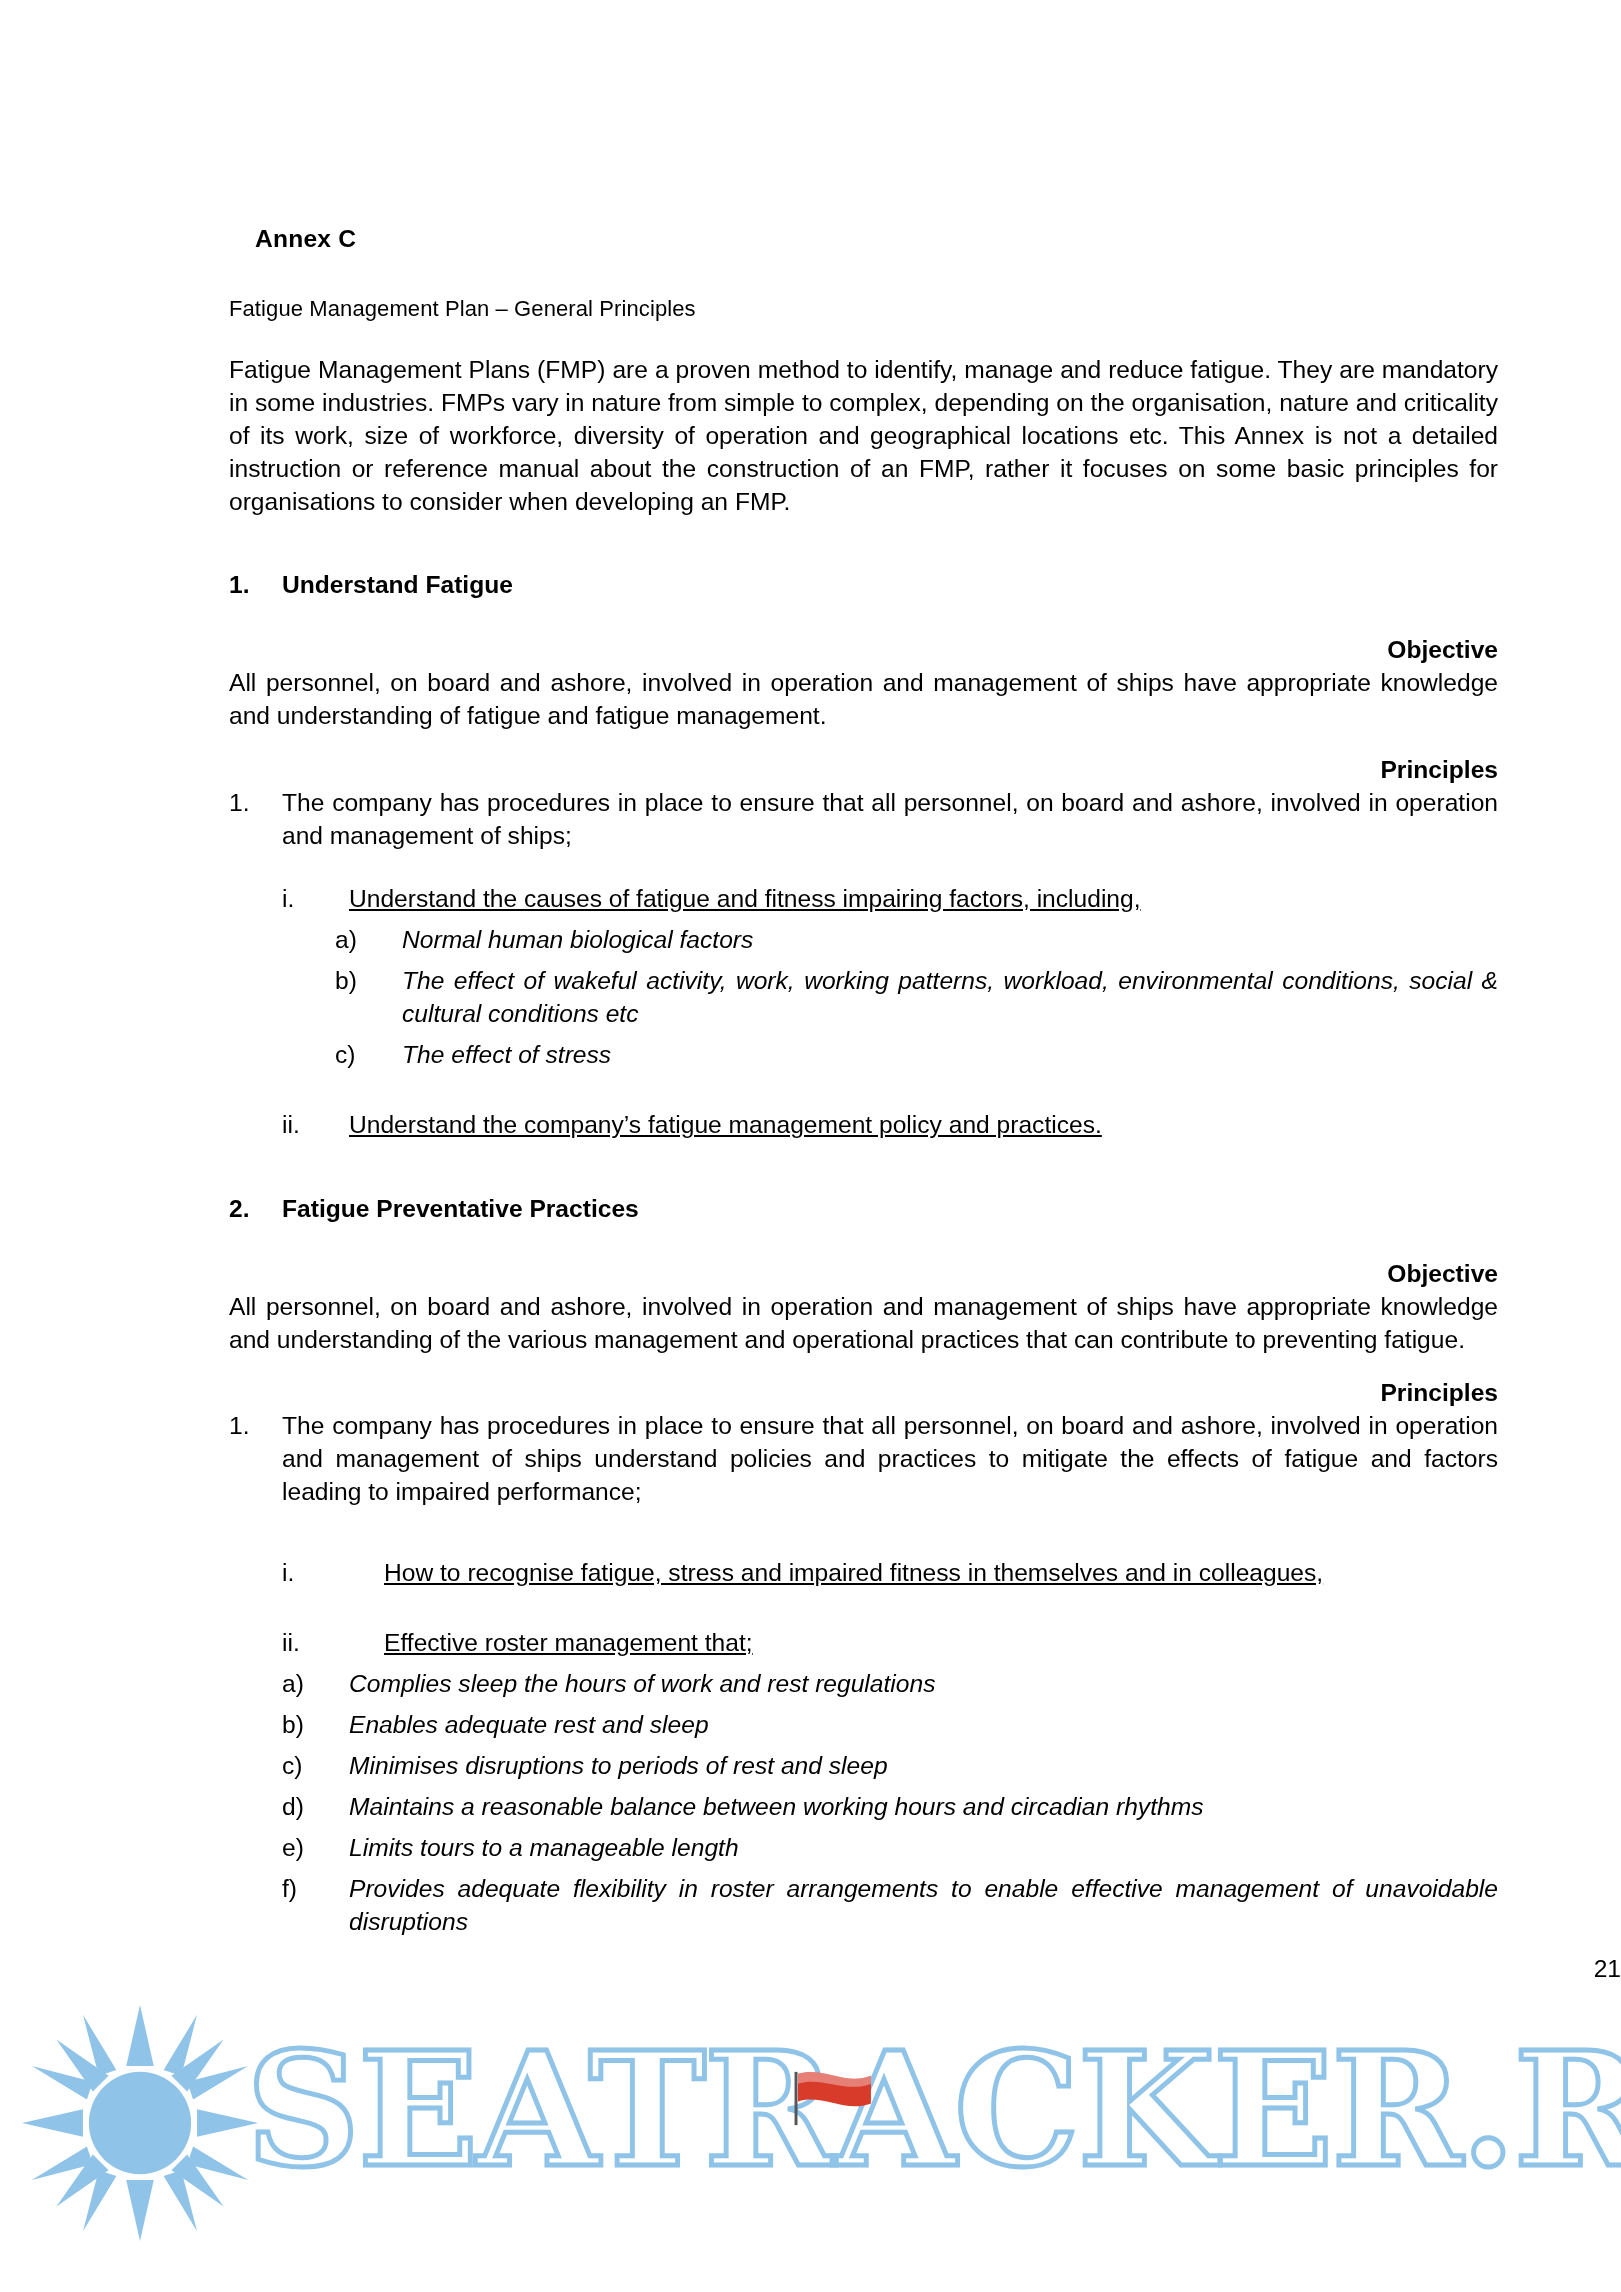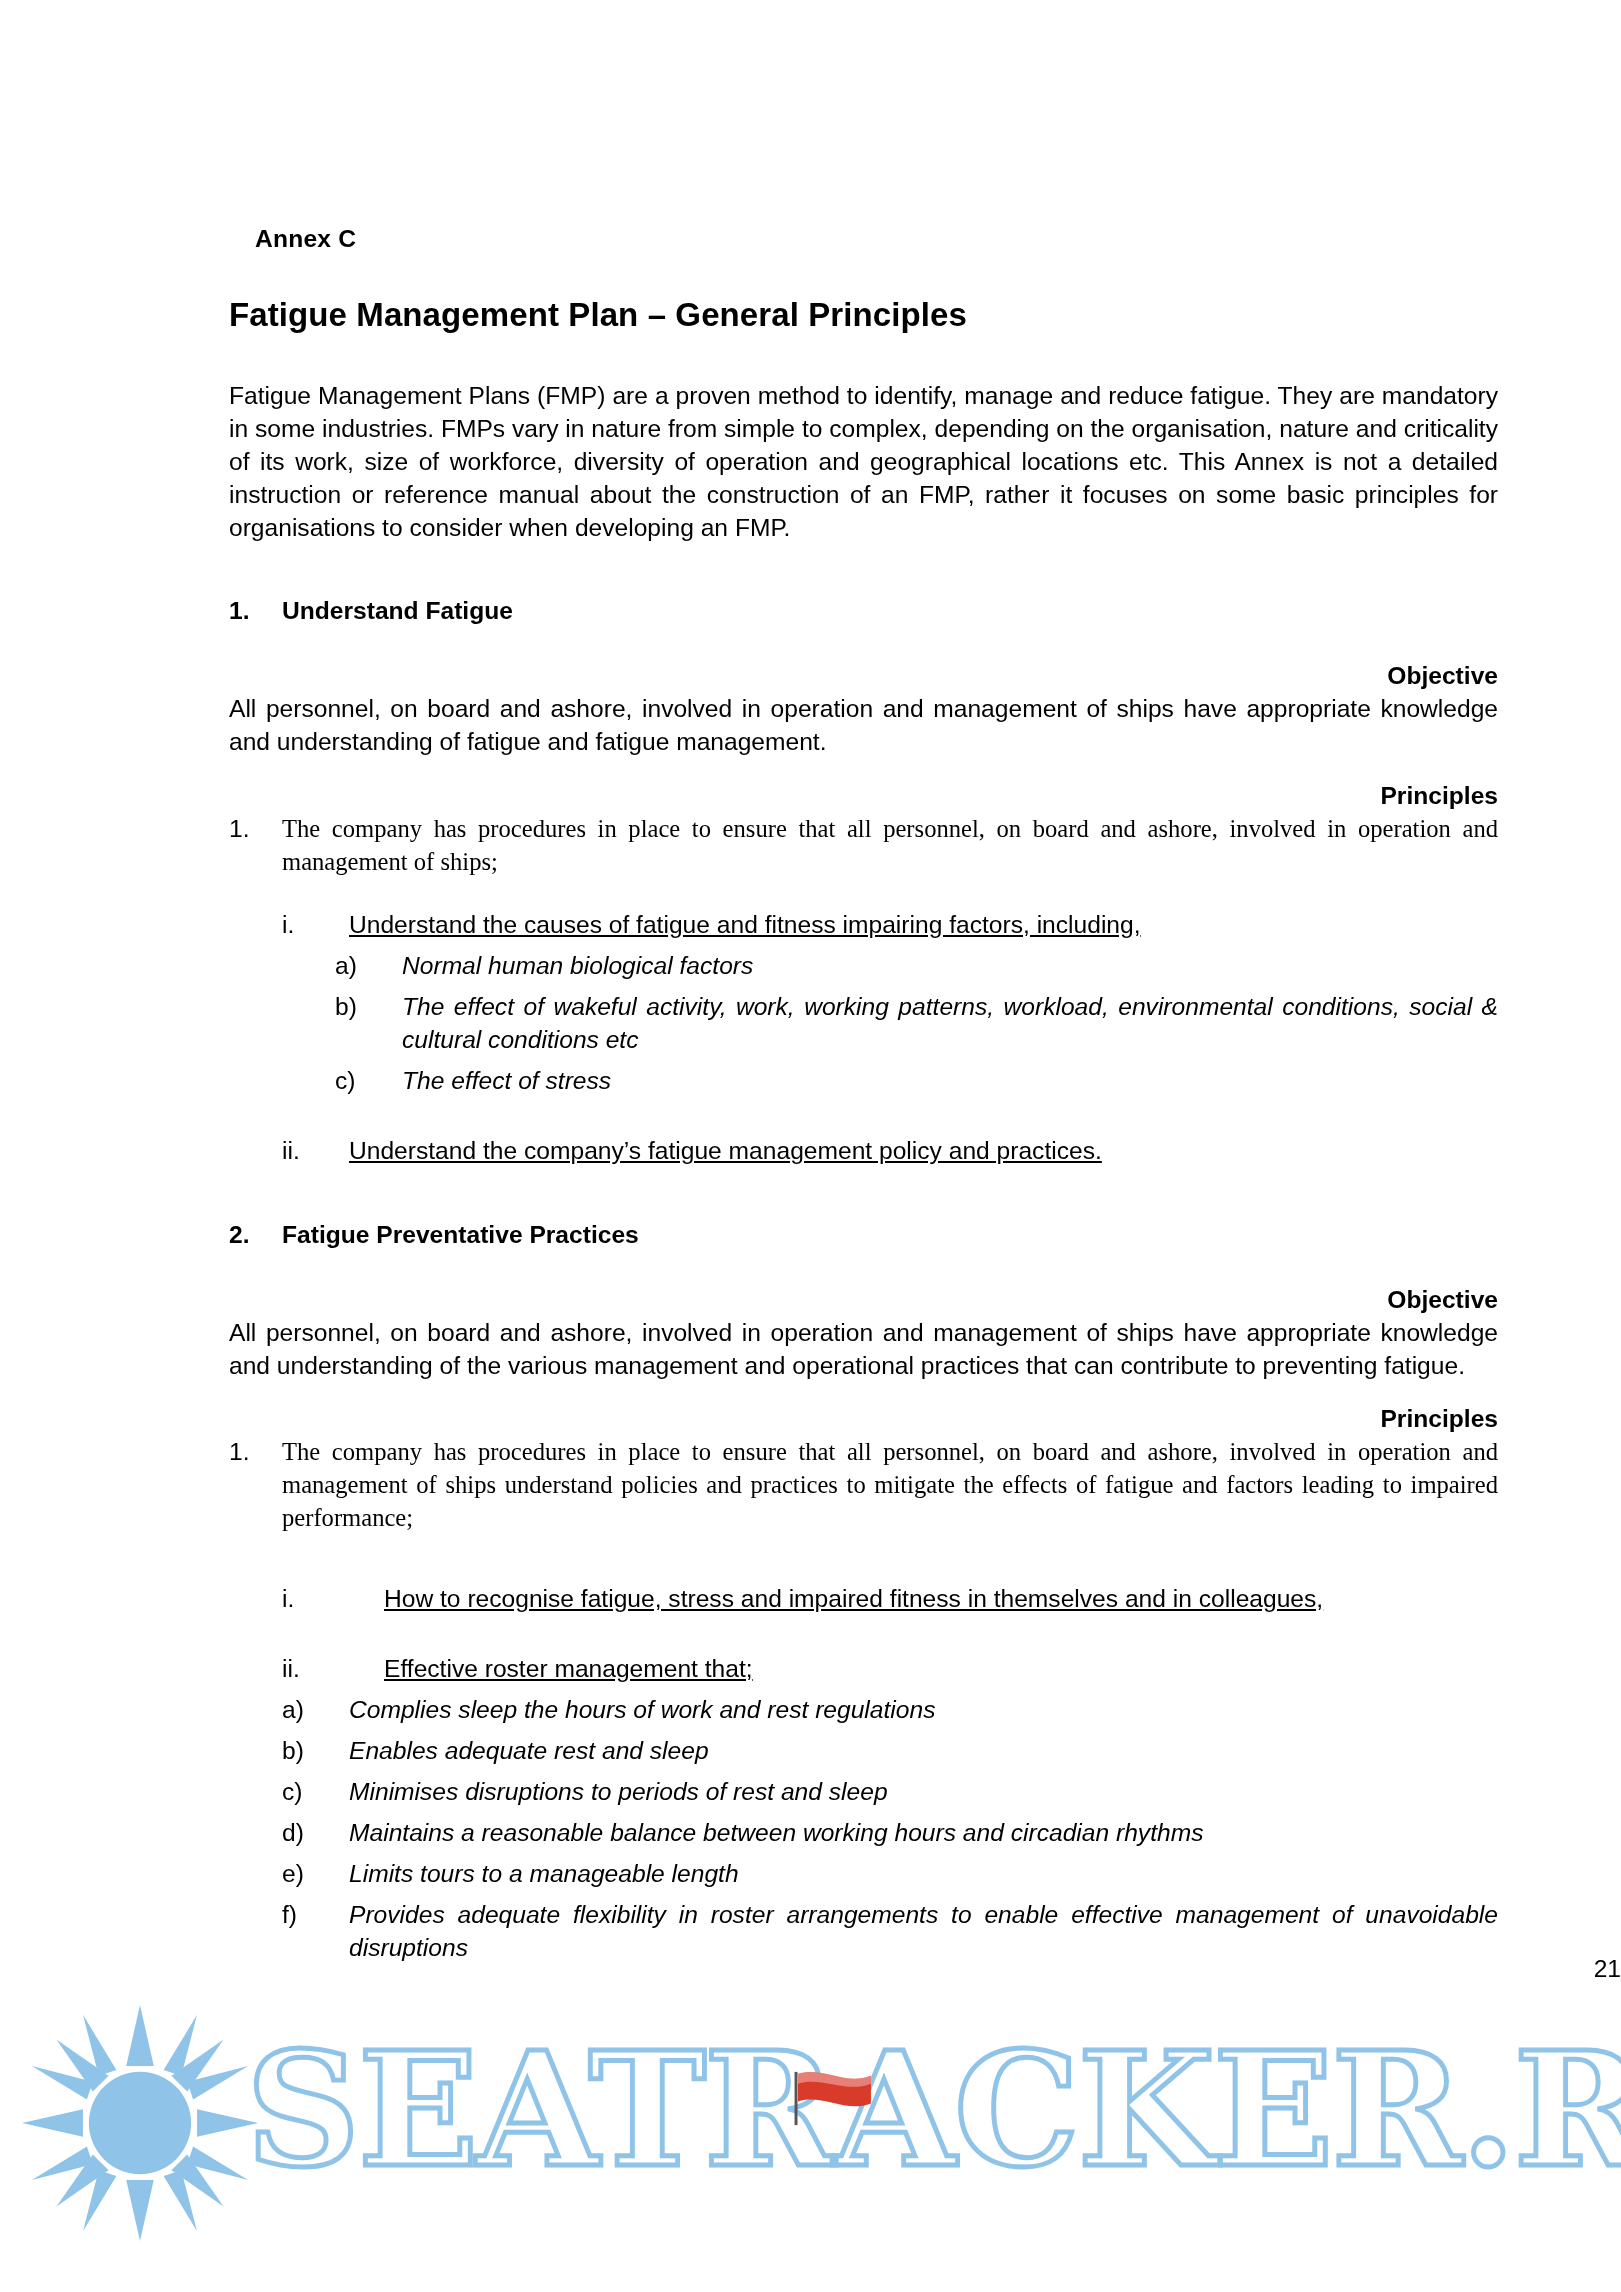--- a/index.html
+++ b/index.html
@@ -25,24 +25,24 @@
     width: 1269px;
   }
   .annex-label {
     font-size: 24.6px;
     font-weight: bold;
     letter-spacing: 0.2px;
     margin-bottom: 43px;
     margin-left: 26px;
   }
   .doc-title {
-    font-size: 33px;
-    font-weight: bold;
+    font-size: 22px;
+    font-weight: normal;
     letter-spacing: 0.1px;
-    margin-bottom: 45px;
+    margin-bottom: 31px;
   }
   p.body-text {
     font-size: 24.6px;
     line-height: 1.345;
     text-align: justify;
     margin: 0 0 25.6px 0;
   }
   .section {
     margin-top: 53px;
   }
@@ -77,21 +77,20 @@
     line-height: 1.345;
     margin-bottom: 9.9px;
   }
   .num-item .marker {
     flex: 0 0 53px;
     width: 53px;
   }
   .num-item .txt {
     flex: 1;
     text-align: justify;
-    font-family: Liberation Serif, serif;
   }
   .roman-list {
     margin-top: 29.6px;
     margin-left: 53px;
   }
   .roman-item {
     display: flex;
     font-size: 24.6px;
     line-height: 1.345;
     margin-bottom: 7.9px;

